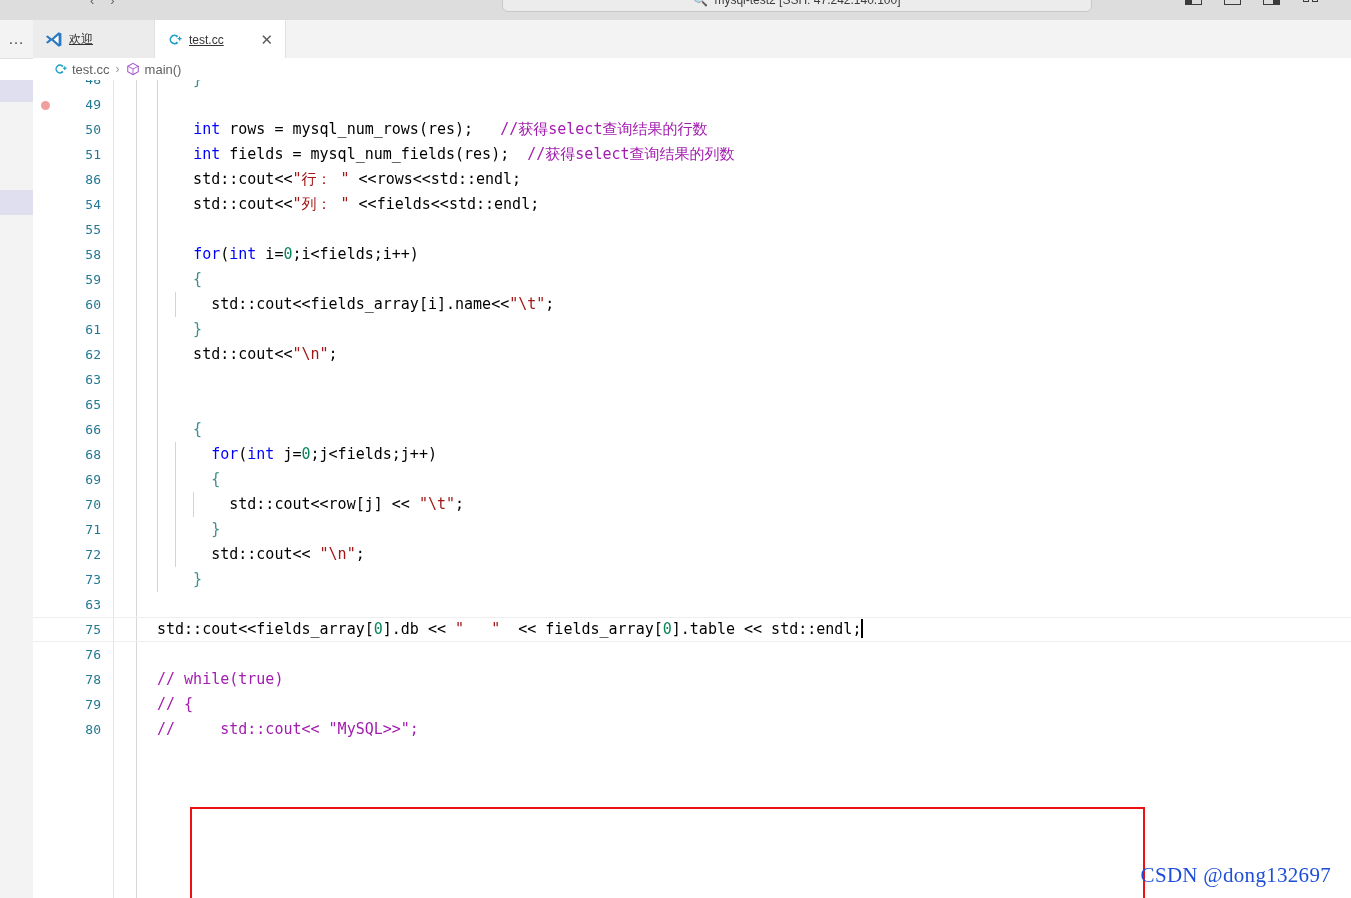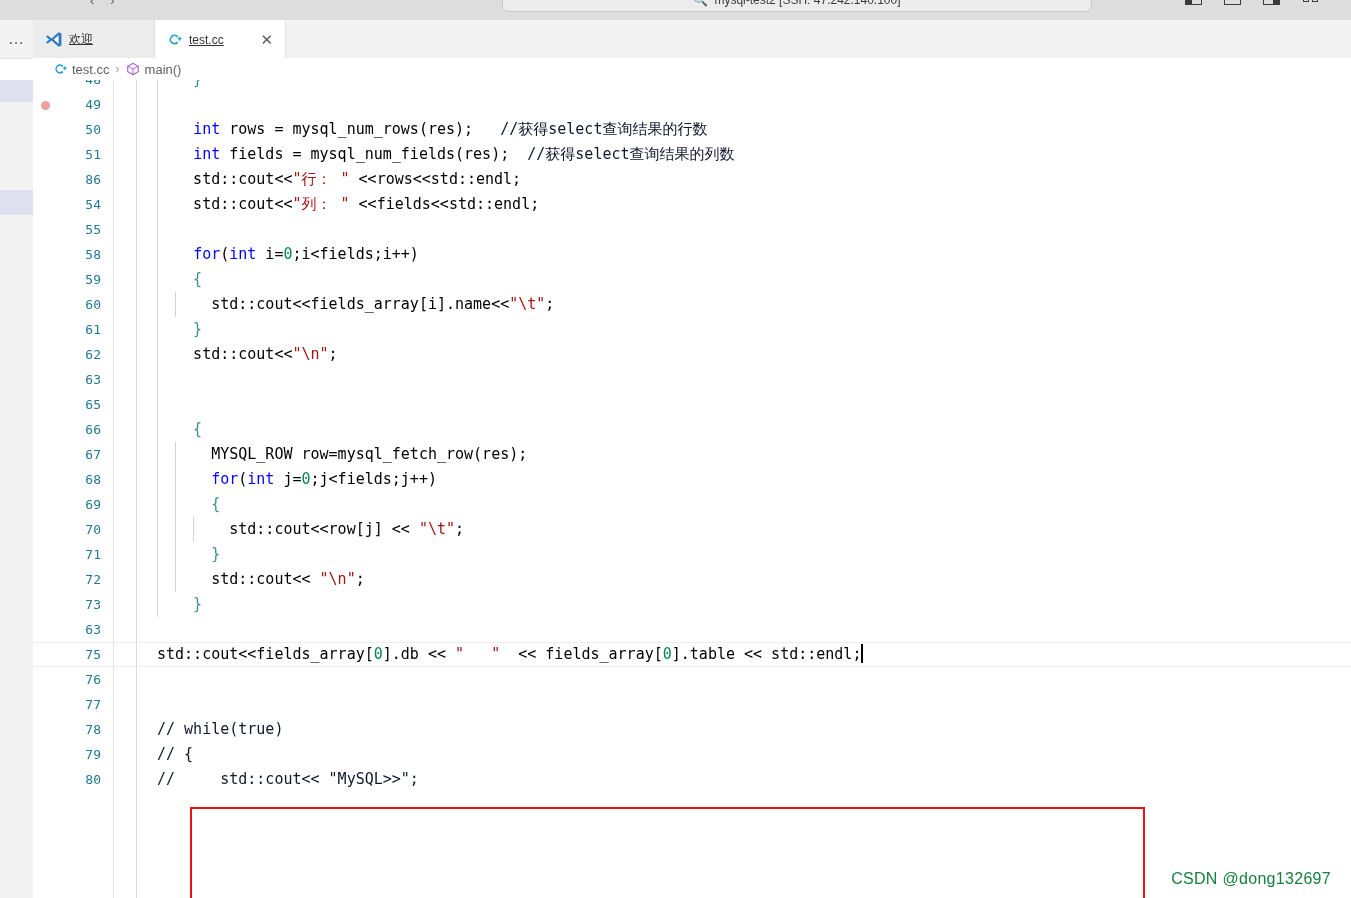--- a/index.html
+++ b/index.html
@@ -220,42 +220,42 @@
     display: inline-block;
     width: 2px; height: 19px;
     background: #000;
     vertical-align: -4px;
     margin-left: 0px;
   }
 
   
   .kw   { color: #0000ff; }   
   .str  { color: #a31515; }   
-  .cmt  { color: #0f172a; }   
+  .cmt  { color: #a21caf; }   
   .num  { color: #098658; }   
   .punc { color: #000000; }
   .brk  { color: #3d8f8f; }
 
   
   .annot-box {
     position: absolute;
     left: 157px; top: 727px;
     width: 955px; height: 103px;
     border: 2px solid #ee1111;
     box-sizing: border-box;
     pointer-events: none;
   }
 
   
   .watermark {
     position: absolute;
     right: 20px; bottom: 10px;
-    color: #15803d;
-    font-size: 16px;
-    font-family: Liberation Sans, sans-serif;
+    color: #1d4ed8;
+    font-size: 21px;
+    font-family: Liberation Serif, serif;
     letter-spacing: 0.3px;
   }
 </style>
 </head>
 <body>
 
 <div id="app">
 
   <div class="titlebar">
     <div class="titlebar-nav">
@@ -352,31 +352,29 @@
         <div class="line"><span class="ln">54</span><div class="indent-guide" style="left: 124px;"></div><span class="code"><span class="punc">    std::cout&lt;&lt;</span><span class="str">"列： "</span><span class="punc"> &lt;&lt;fields&lt;&lt;std::endl;</span></span></div>
         <div class="line"><span class="ln">55</span><div class="indent-guide" style="left: 124px;"></div><span class="code"></span></div>
         <div class="line"><span class="ln">58</span><div class="indent-guide" style="left: 124px;"></div><span class="code"><span class="punc">    </span><span class="kw">for</span><span class="punc">(</span><span class="kw">int</span><span class="punc"> i=</span><span class="num">0</span><span class="punc">;i&lt;fields;i++)</span></span></div>
         <div class="line"><span class="ln">59</span><div class="indent-guide" style="left: 124px;"></div><span class="code"><span class="brk">    {</span></span></div>
         <div class="line"><span class="ln">60</span><div class="indent-guide" style="left: 124px;"></div><div class="indent-guide" style="left: 142px;"></div><span class="code"><span class="punc">      std::cout&lt;&lt;fields_array[i].name&lt;&lt;</span><span class="str">"\t"</span><span class="punc">;</span></span></div>
         <div class="line"><span class="ln">61</span><div class="indent-guide" style="left: 124px;"></div><span class="code"><span class="brk">    }</span></span></div>
         <div class="line"><span class="ln">62</span><div class="indent-guide" style="left: 124px;"></div><span class="code"><span class="punc">    std::cout&lt;&lt;</span><span class="str">"\n"</span><span class="punc">;</span></span></div>
         <div class="line"><span class="ln">63</span><div class="indent-guide" style="left: 124px;"></div><span class="code"></span></div>
         <div class="line"><span class="ln">65</span><div class="indent-guide" style="left: 124px;"></div></div>
         <div class="line"><span class="ln">66</span><div class="indent-guide" style="left: 124px;"></div><span class="code"><span class="brk">    {</span></span></div>
-        <div class="line"><span class="ln">67</span><div class="indent-guide" style="left: 124px;"></div><div class="indent-guide" style="left: 142px;"></div><span class="code"><span class="punc">      MYSQL_ROW row=mysql_fetch_row(res);</span></span></div>
         <div class="line"><span class="ln">68</span><div class="indent-guide" style="left: 124px;"></div><div class="indent-guide" style="left: 142px;"></div><span class="code"><span class="punc">      </span><span class="kw">for</span><span class="punc">(</span><span class="kw">int</span><span class="punc"> j=</span><span class="num">0</span><span class="punc">;j&lt;fields;j++)</span></span></div>
         <div class="line"><span class="ln">69</span><div class="indent-guide" style="left: 124px;"></div><div class="indent-guide" style="left: 142px;"></div><span class="code"><span class="brk">      {</span></span></div>
         <div class="line"><span class="ln">70</span><div class="indent-guide" style="left: 124px;"></div><div class="indent-guide" style="left: 142px;"></div><div class="indent-guide" style="left: 160px;"></div><span class="code"><span class="punc">        std::cout&lt;&lt;row[j] &lt;&lt; </span><span class="str">"\t"</span><span class="punc">;</span></span></div>
         <div class="line"><span class="ln">71</span><div class="indent-guide" style="left: 124px;"></div><div class="indent-guide" style="left: 142px;"></div><span class="code"><span class="brk">      }</span></span></div>
         <div class="line"><span class="ln">72</span><div class="indent-guide" style="left: 124px;"></div><div class="indent-guide" style="left: 142px;"></div><span class="code"><span class="punc">      std::cout&lt;&lt; </span><span class="str">"\n"</span><span class="punc">;</span></span></div>
         <div class="line"><span class="ln">73</span><div class="indent-guide" style="left: 124px;"></div><span class="code"><span class="brk">    }</span></span></div>
         <div class="line"><span class="ln">63</span><span class="code"></span></div>
         <div class="line line-current"><div class="lh-top"></div><div class="lh-bot"></div><span class="ln">75</span><span class="code"><span class="punc">std::cout&lt;&lt;fields_array[</span><span class="num">0</span><span class="punc">].db &lt;&lt; </span><span class="str">"   "</span><span class="punc">  &lt;&lt; fields_array[</span><span class="num">0</span><span class="punc">].table &lt;&lt; std::endl;</span><span class="cursor"></span></span></div>
         <div class="line"><span class="ln">76</span><span class="code"></span></div>
-        <div class="line"><span class="ln">77</span><span class="code"></span></div>
         <div class="line"><span class="ln">78</span><span class="code"><span class="cmt">// while(true)</span></span></div>
         <div class="line"><span class="ln">79</span><span class="code"><span class="cmt">// {</span></span></div>
         <div class="line"><span class="ln">80</span><span class="code"><span class="cmt">//     std::cout&lt;&lt; "MySQL&gt;&gt;";</span></span></div>
       </div>
     <div class="annot-box"></div>
   </div>
 
   <div class="watermark">CSDN @dong132697</div>
 
 </div>

